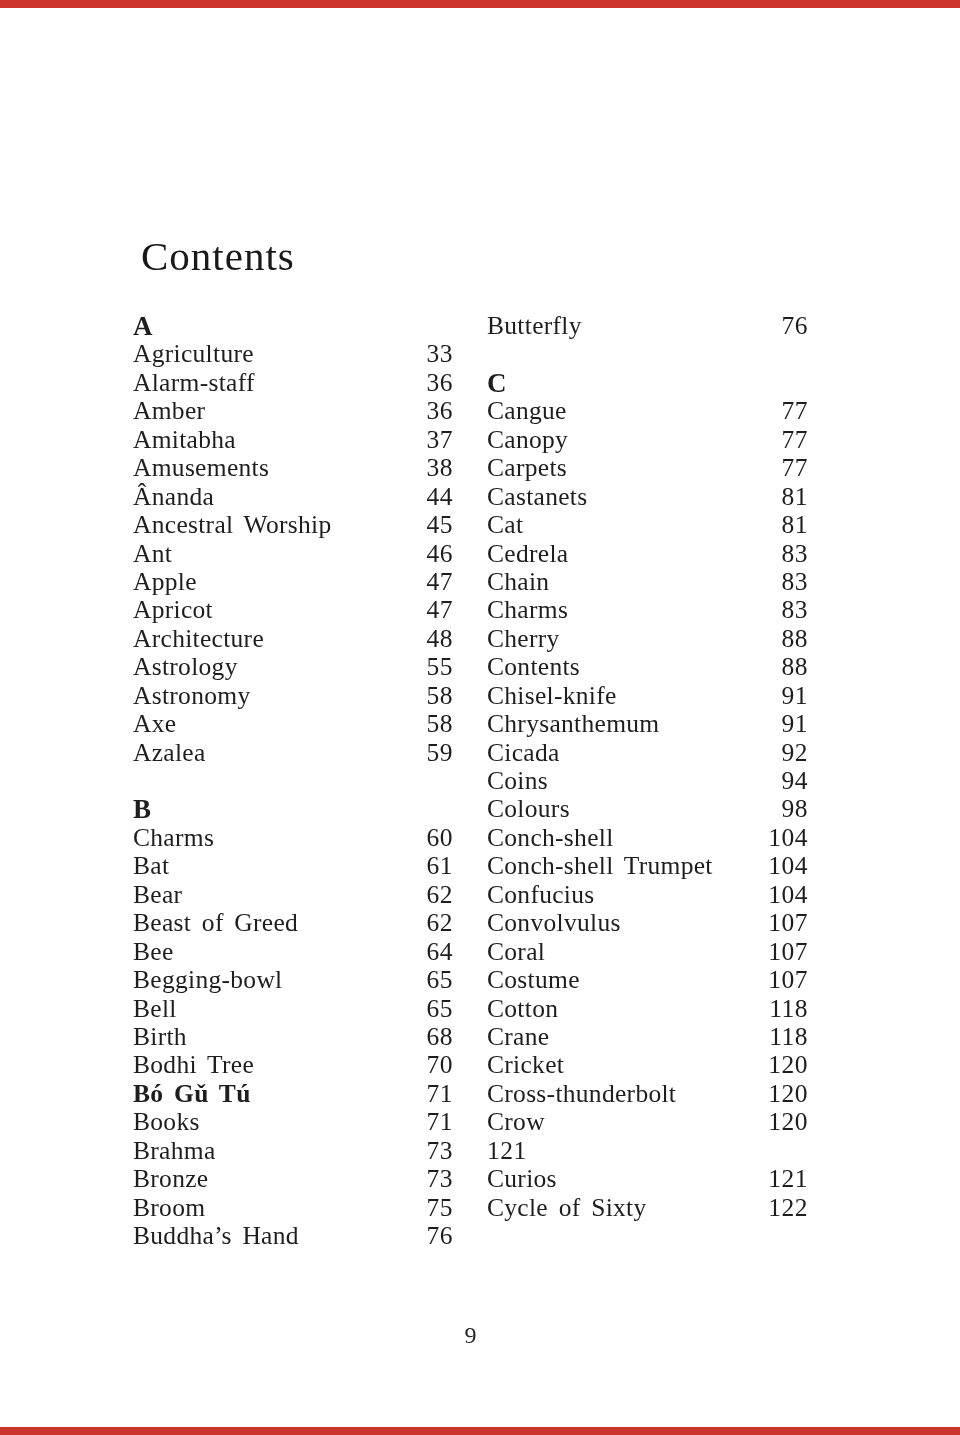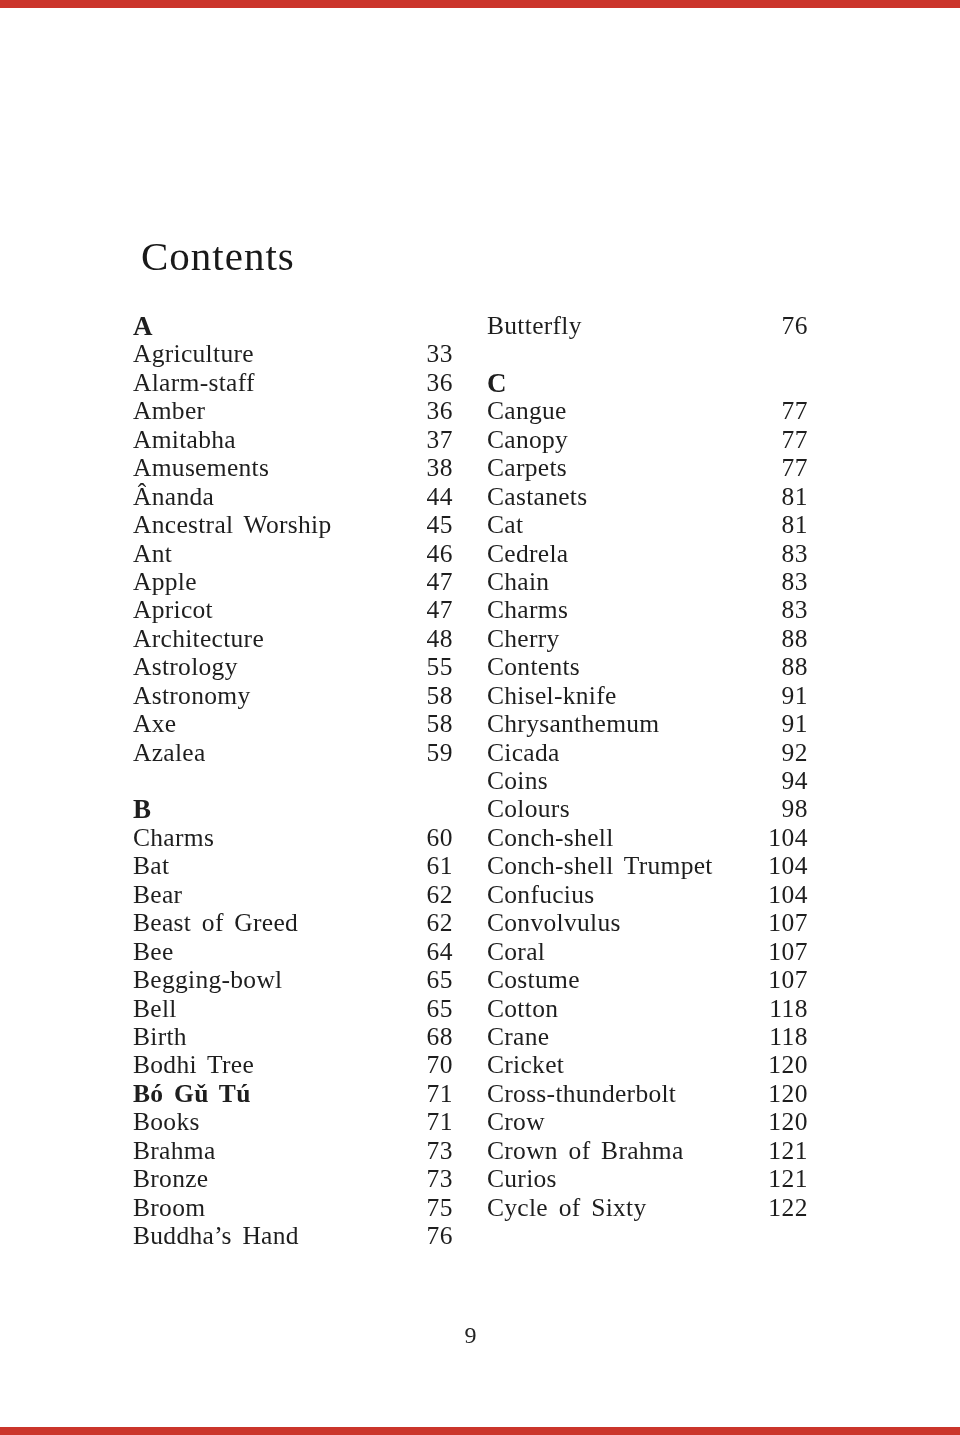--- a/index.html
+++ b/index.html
@@ -322,21 +322,20 @@
         </div>
         <div class="row">
           <span class="entry-title">Cross-thunderbolt</span>
           <span class="entry-page">120</span>
         </div>
         <div class="row">
           <span class="entry-title">Crow</span>
           <span class="entry-page">120</span>
         </div>
         <div class="row">
-          <span class="entry-title">Crown of Brahma</span>
           <span class="entry-page">121</span>
         </div>
         <div class="row">
           <span class="entry-title">Curios</span>
           <span class="entry-page">121</span>
         </div>
         <div class="row">
           <span class="entry-title">Cycle of Sixty</span>
           <span class="entry-page">122</span>
         </div>

